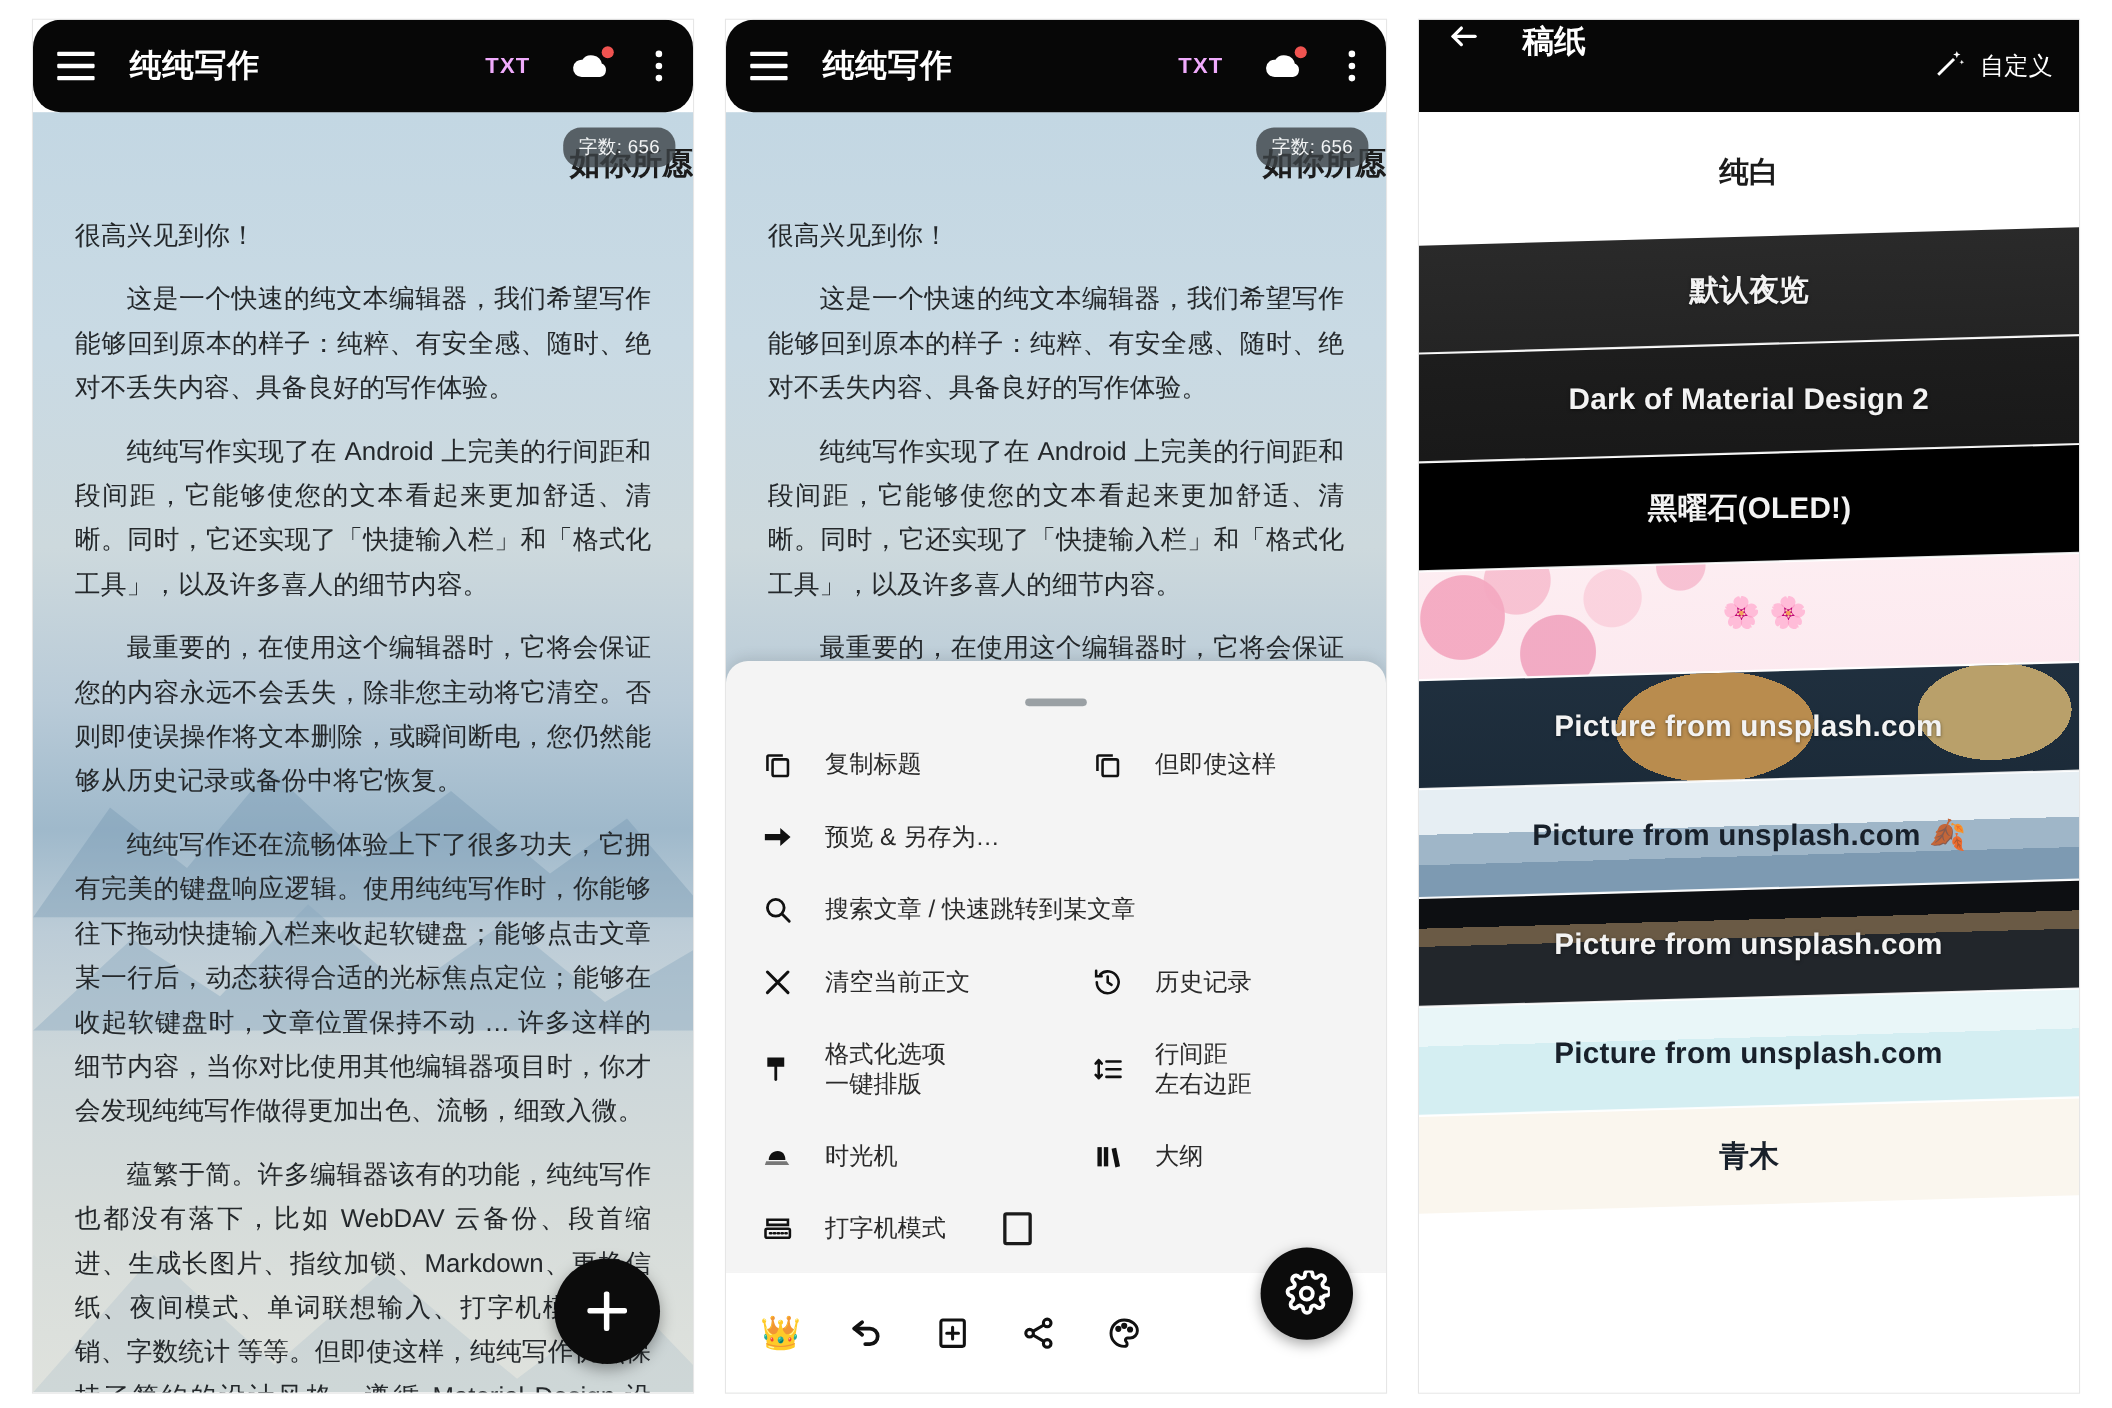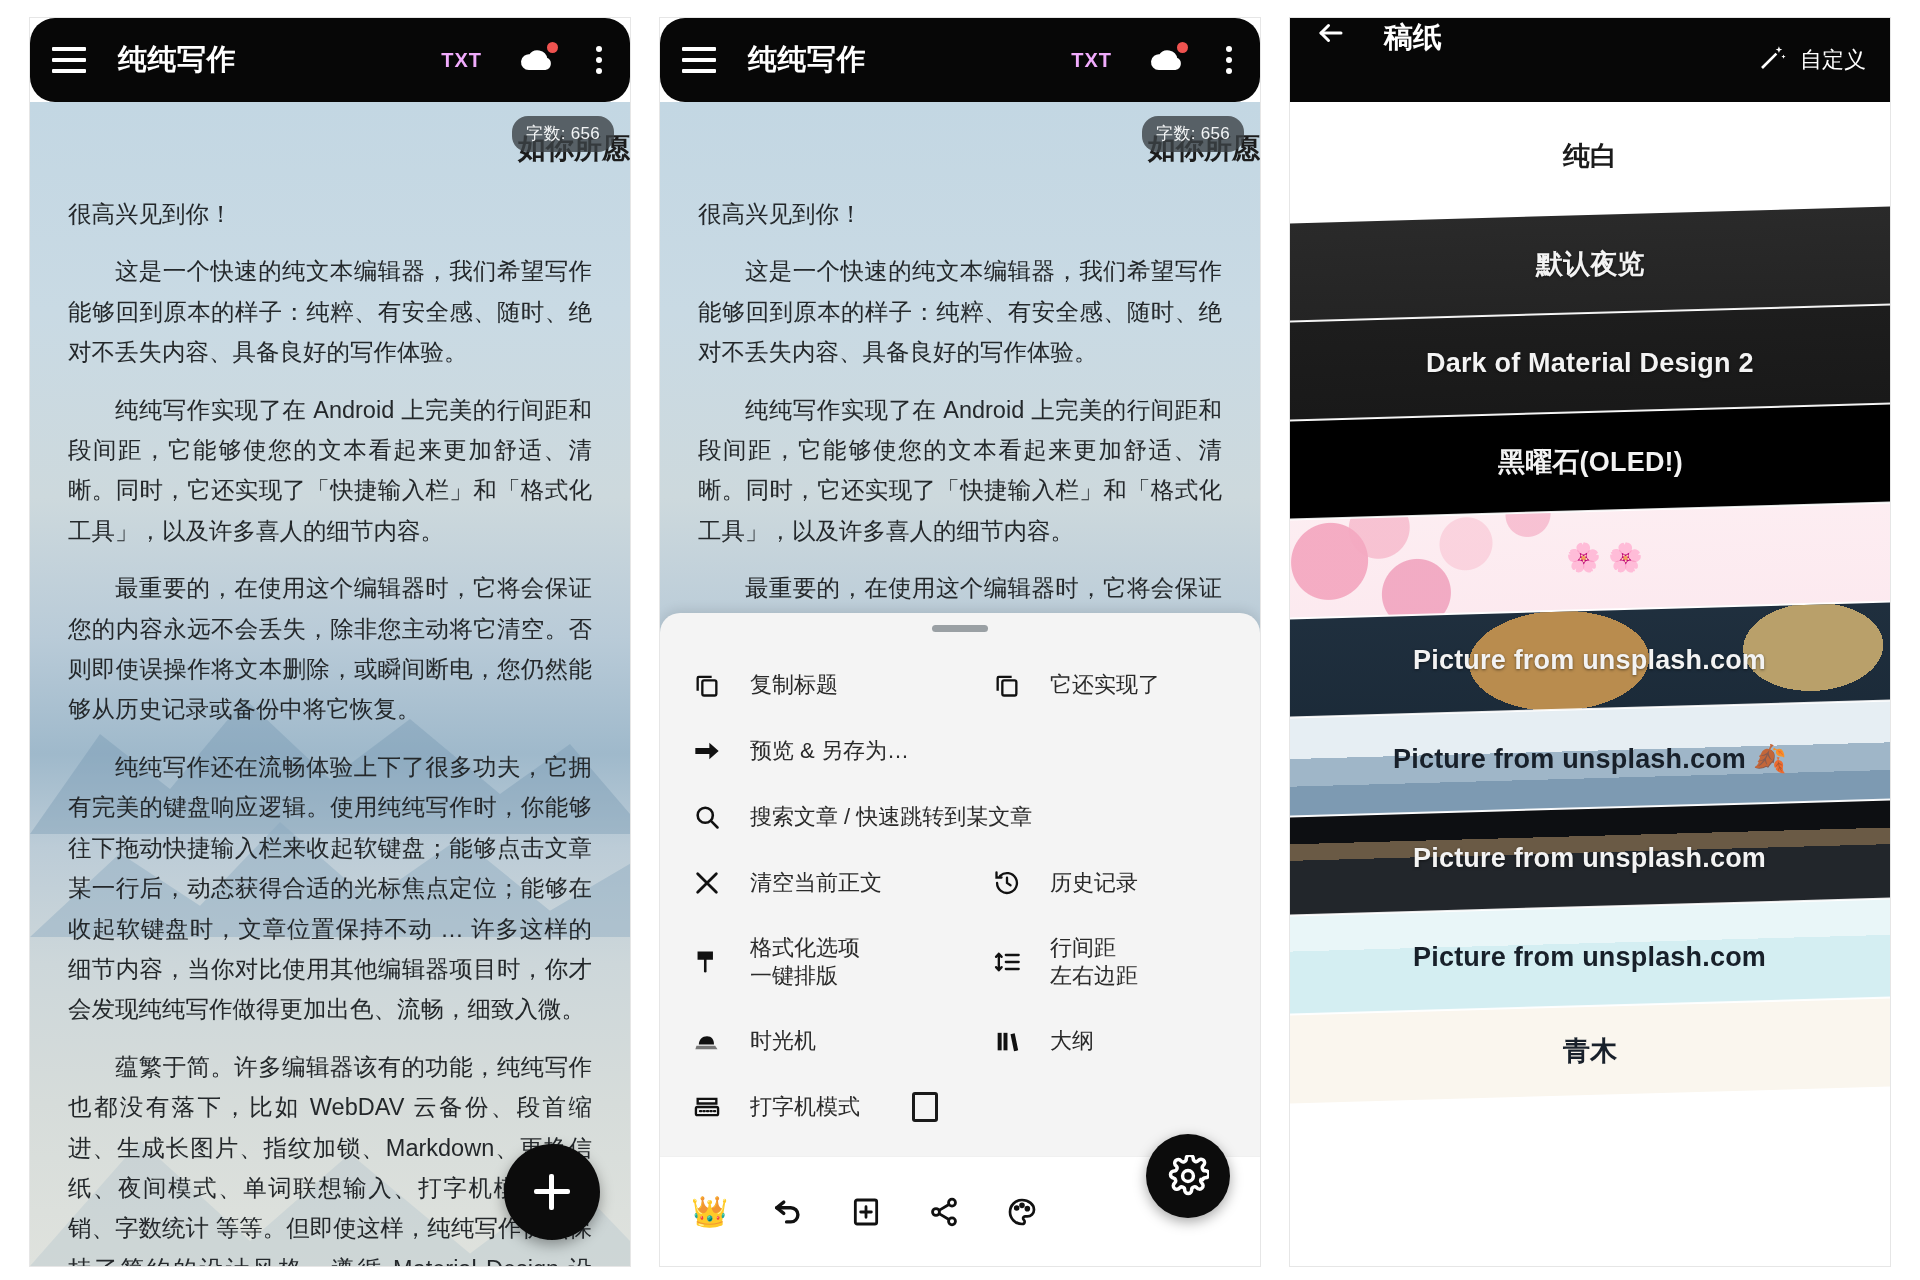--- a/index.html
+++ b/index.html
@@ -131,25 +131,25 @@
   .fab .plus::before, .fab .plus::after {
     content: ""; position: absolute; background: #fff; border-radius: 2px;
   }
   .fab .plus::before { left: 0; top: 15px; width: 36px; height: 5px; }
   .fab .plus::after  { top: 0; left: 15px; width: 5px; height: 36px; }
 
   
   .scrim { position: absolute; inset: 0; z-index: 10; }
   .sheet {
     position: absolute;
-    left: 0; right: 0; bottom: 110px;
+    left: 0; right: 0; bottom: 100px;
     background: #f4f4f4;
     border-radius: 20px 20px 0 0;
     z-index: 14;
-    padding: 8px 0 18px 0;
+    padding: 30px 0 18px 0;
     box-shadow: 0 -3px 12px rgba(0,0,0,.10);
   }
   .grabber {
     width: 56px; height: 7px; border-radius: 4px;
     background: #9aa0a4;
     margin: 4px auto 22px auto;
   }
   .sheet-grid {
     display: grid;
     grid-template-columns: 1fr 1fr;
@@ -382,21 +382,21 @@
             <span class="si-lbl">复制标题</span>
           </div>
 
           <div class="sheet-item">
             <span class="si-ico">
               <svg width="28" height="28" viewBox="0 0 24 24" fill="none" stroke="#111" stroke-width="2">
                 <rect x="8" y="8" width="12" height="13" rx="1.5"></rect>
                   <path d="M16 5H5a1 1 0 0 0-1 1v11"></path>
               </svg>
             </span>
-            <span class="si-lbl">它还实现了</span>
+            <span class="si-lbl">但即使这样</span>
           </div>
 
 
           <div class="sheet-item">
             <span class="si-ico">
               <svg width="28" height="28" viewBox="0 0 24 24" fill="#111">
                 <path d="M2 9.5h12V5l8 7-8 7v-4.5H2z"></path>
               </svg>
             </span>
             <span class="si-lbl">预览 &amp; 另存为…</span>

